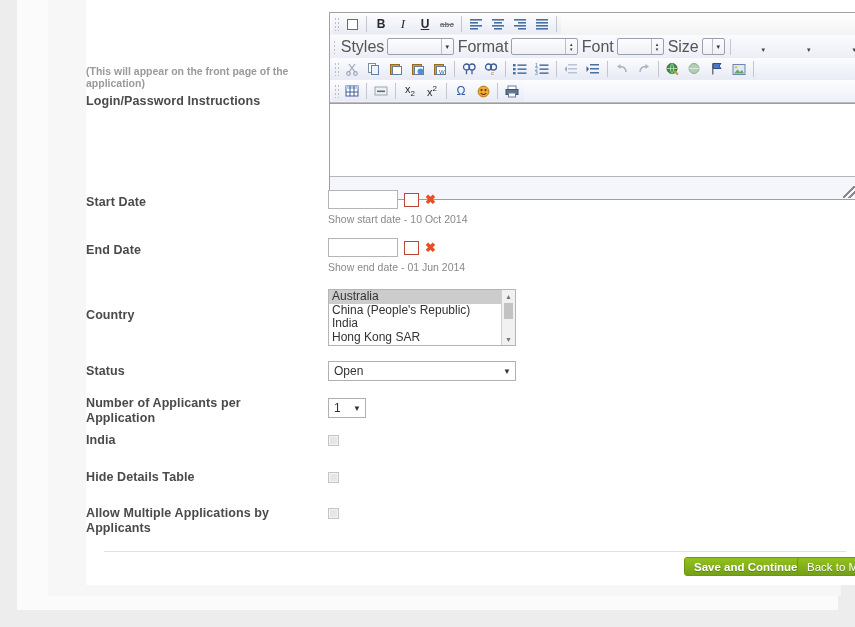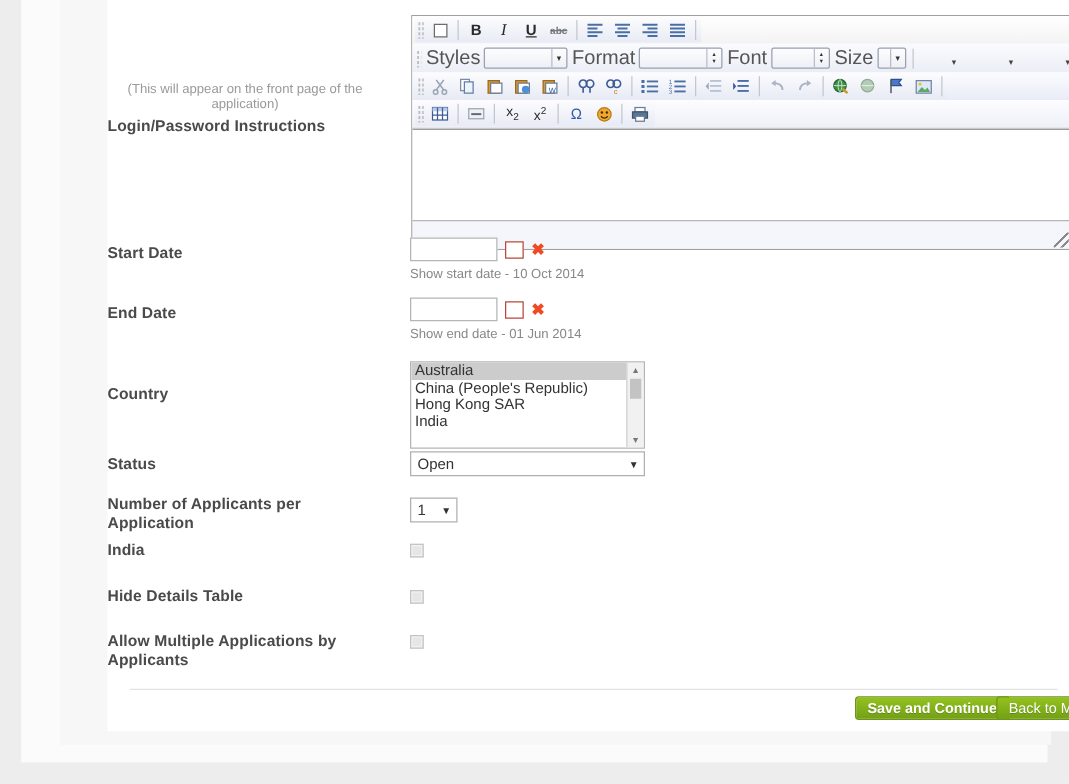--- a/index.html
+++ b/index.html
@@ -55,22 +55,22 @@
     font-weight: bold;
     font-size: 12.5px;
     color: #4a4a4a;
     line-height: 14.6px;
     letter-spacing: .1px;
   }
   .hint-above {
     position: absolute;
     left: 0;
     width: 220px;
-    text-align: center;
-    font-weight: normal;
+    text-align: left;
+    font-weight: bold;
     font-size: 10.5px;
     color: #9a9a9a;
     line-height: 11.5px;
   }
   .field-col {
     position: absolute;
     left: 242px;
   }
 
   
@@ -236,21 +236,21 @@
     line-height: 12px;
   }
   .below-hint {
     font-size: 10.5px;
     color: #888;
     margin-top: 4px;
   }
 
   .listbox {
     width: 188px;
-    height: 70px;
+    height: 57px;
     border: 1px solid #b5b5b5;
     background: #fff;
     box-sizing: border-box;
     position: relative;
     overflow: hidden;
   }
   .listbox .opt {
     font-size: 12px;
     color: #333;
     padding: 0 3px;
@@ -673,22 +673,22 @@
       <div class="below-hint">Show end date - 01 Jun 2014</div>
     </div>
   </div>
 
   <div class="form-row" style="top:289px;">
     <div class="label-col" style="top:19px;">Country</div>
     <div class="field-col">
       <div class="listbox">
         <div class="opt sel">Australia</div>
         <div class="opt">China (People's Republic)</div>
+        <div class="opt">India</div>
         <div class="opt">Hong Kong SAR</div>
-        <div class="opt">India</div>
         <div class="lb-scroll">
           <div class="arr">▲</div>
           <div class="thumb"></div>
           <div class="arr" style="position:absolute;bottom:0;width:13px;">▼</div>
         </div>
       </div>
     </div>
   </div>
 
   <div class="form-row" style="top:361px;">

